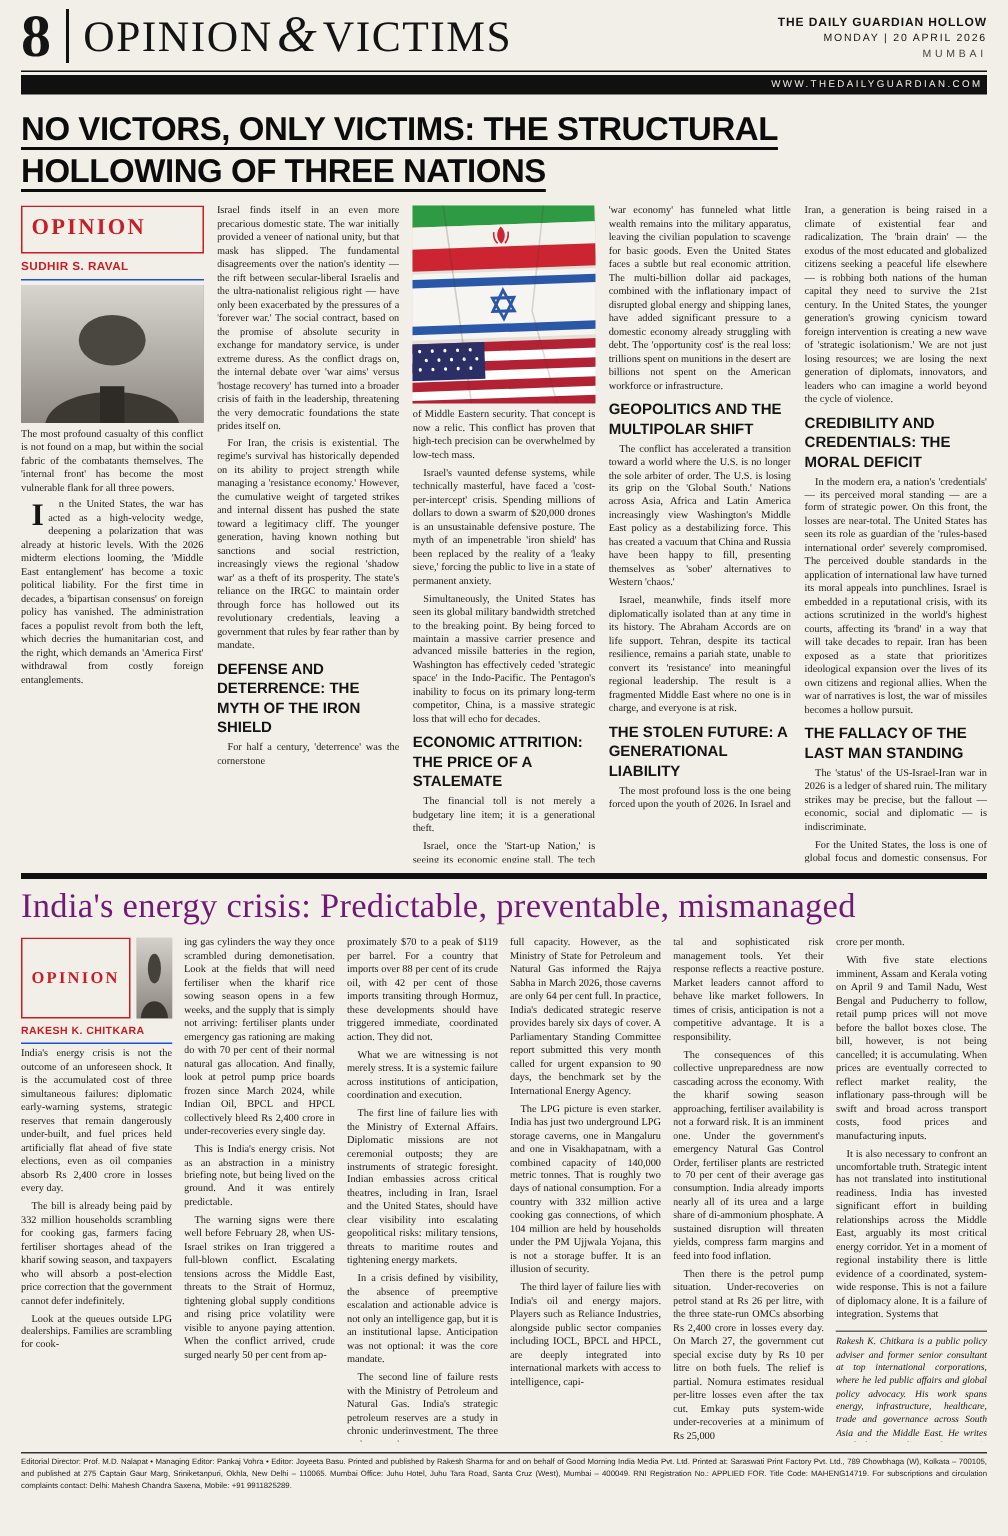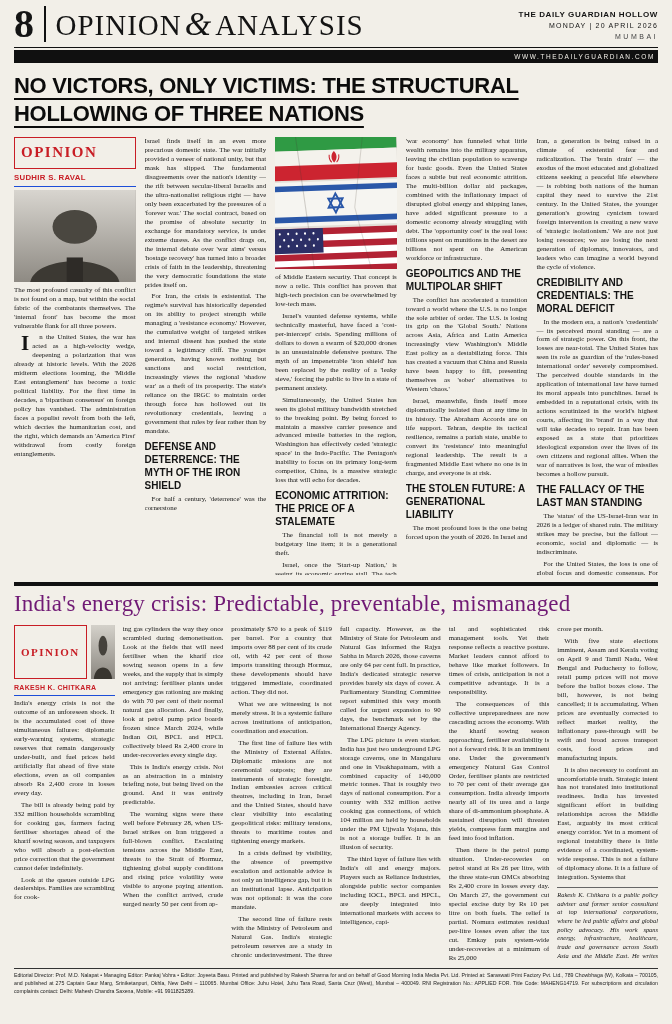--- a/index.html
+++ b/index.html
@@ -73,21 +73,21 @@
 </style>
 </head>
 <body>
 
 <div class="page">
 
   <div class="masthead">
     <div class="mh-left">
       <div class="pagenum">8</div>
       <div class="mh-rule"></div>
-      <div class="section-title"><span>OPINION</span><span class="amp">&amp;</span><span>ANALYSIS</span></div>
+      <div class="section-title"><span>OPINION</span><span class="amp">&amp;</span><span>VICTIMS</span></div>
     </div>
     <div class="mh-right">
       <div class="mh-paper">THE DAILY GUARDIAN HOLLOW</div>
       <div class="mh-date">MONDAY | 20 APRIL 2026</div>
       <div class="mh-city">MUMBAI</div>
     </div>
   </div>
   <div class="webbar">
     <span>WWW.THEDAILYGUARDIAN.COM</span>
   </div>

